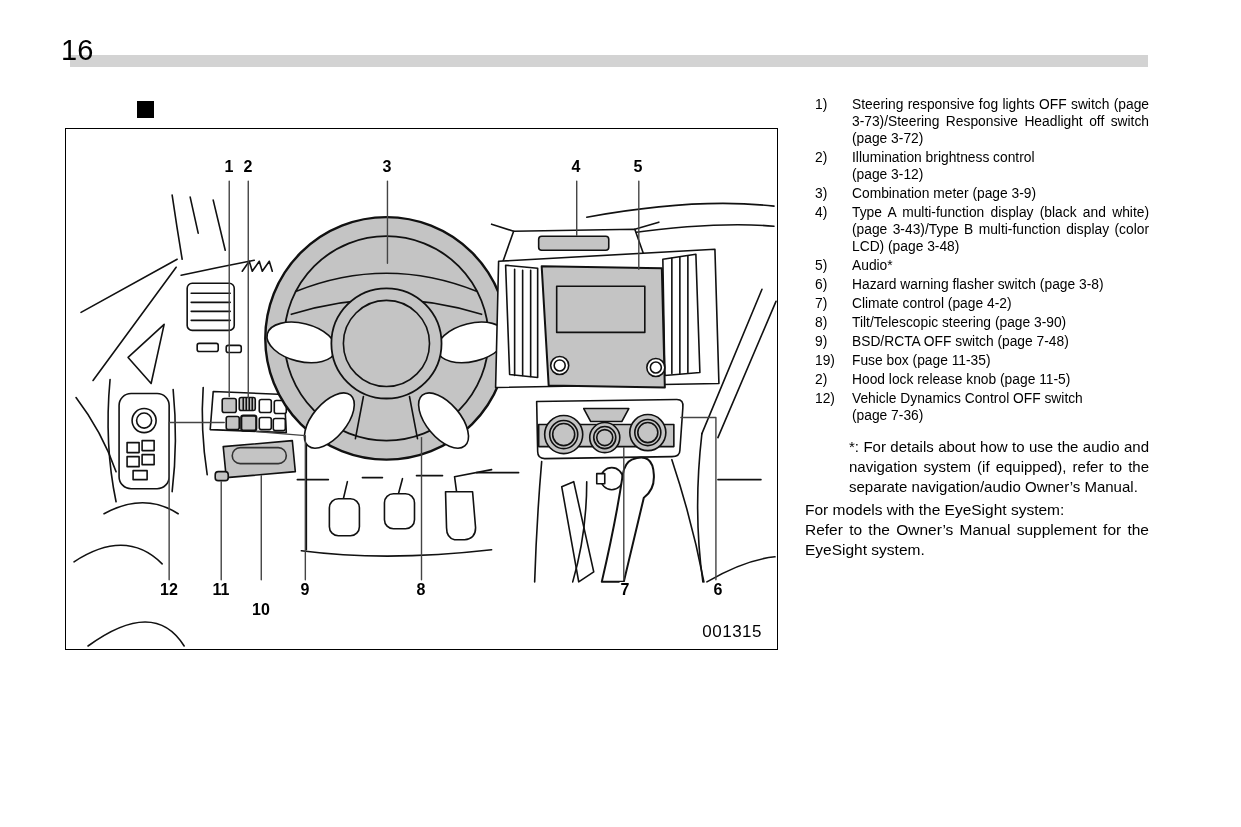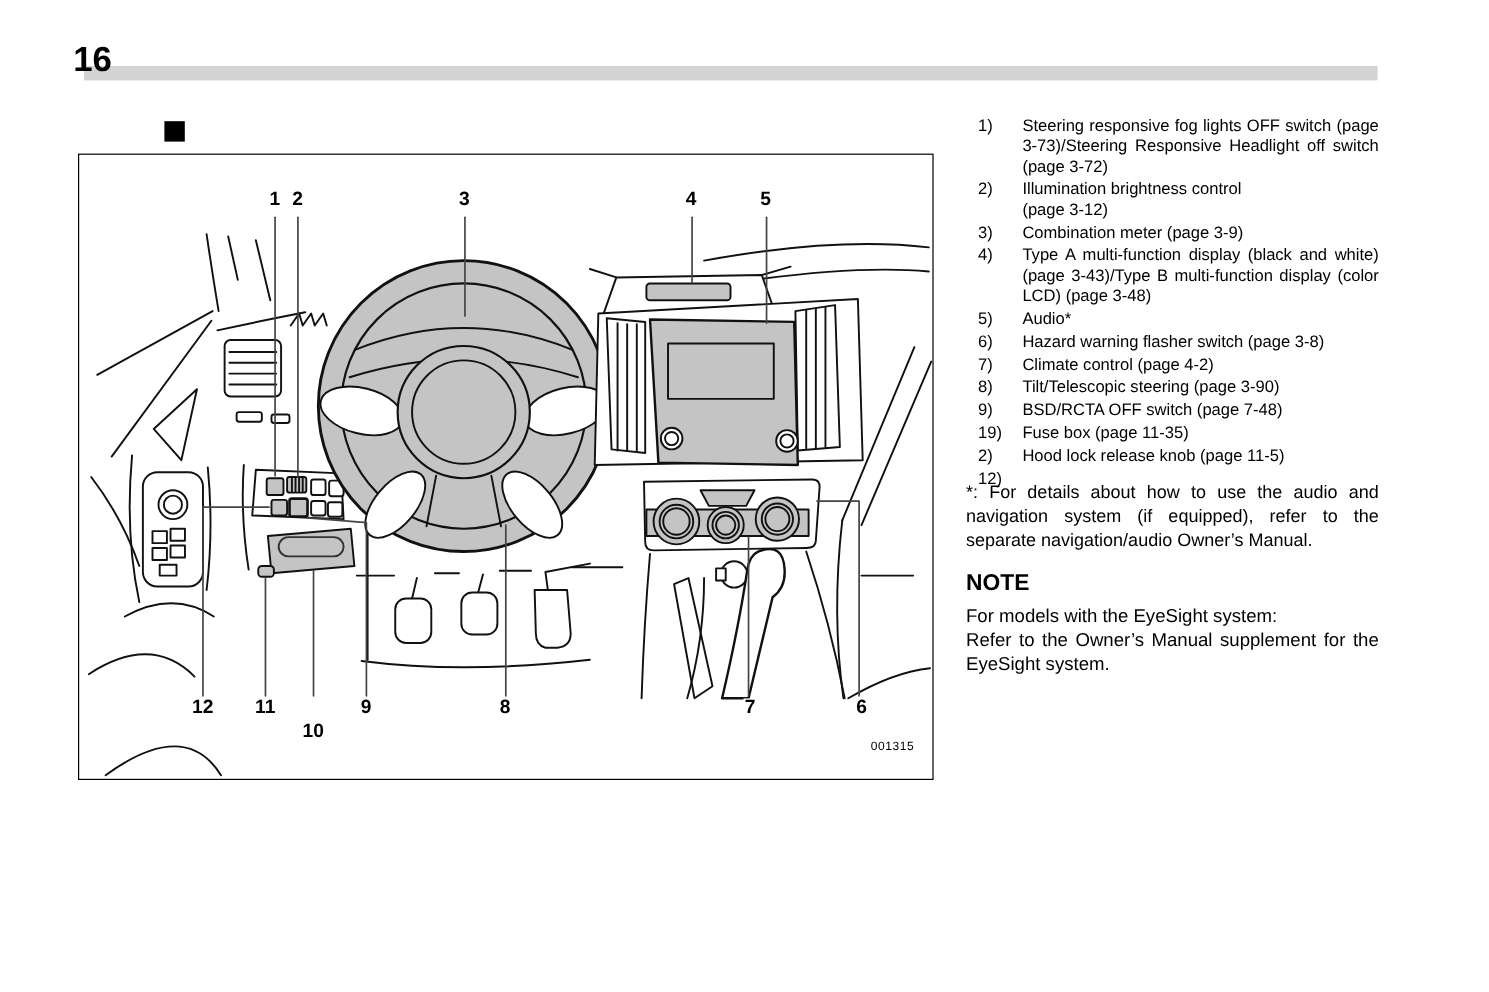--- a/index.html
+++ b/index.html
@@ -1,47 +1,47 @@
 <!DOCTYPE html>
 <html><head>
 <meta charset="utf-8">
 <style>
   html,body{margin:0;padding:0;background:#fff;}
   body{
     width:1241px;height:827px;position:relative;overflow:hidden;
     font-family:"Liberation Sans", sans-serif;color:#000;
   }
   .page-num{
-    position:absolute;left:61px;top:36px;font-size:29px;font-weight:bold;
+    position:absolute;left:61px;top:36px;font-size:29px;font-weight:normal;
     letter-spacing:0px;z-index:2;line-height:1;
   }
   .top-bar{position:absolute;left:70px;top:55px;width:1078px;height:12px;background:#d3d3d3;z-index:1;}
   .section-heading{
     position:absolute;left:65px;top:101px;display:flex;align-items:center;gap:11px;
     font-size:20px;font-weight:bold;line-height:1;flex-direction:column;
   }
   .section-heading .sq{width:17px;height:17px;background:#000;flex:0 0 auto;}
   .figure{
     position:absolute;left:65px;top:128px;width:713px;height:522px;
     border:1.5px solid #000;box-sizing:border-box;background:#fff;
   }
   .figure svg{position:absolute;left:0;top:0;width:100%;height:100%;}
   .callout{
     position:absolute;transform:translateX(-50%);font-size:16px;font-weight:bold;
     line-height:1;z-index:3;background:#fff;padding:0 1px;
   }
-  .fig-code{position:absolute;right:15px;bottom:21px;font-size:10px;letter-spacing:.5px;}
+  .fig-code{position:absolute;right:15px;bottom:7px;font-size:17px;letter-spacing:.5px;}
   .right-col{position:absolute;left:805px;top:96px;width:344px;}
   .legend{list-style:none;margin:0;padding:0;font-size:13.8px;line-height:17px;}
   .legend li{
     position:relative;padding-left:47px;margin:0 0 2px 0;
     text-align:justify;text-justify:inter-word;white-space:pre-line;
   }
   .legend .num{position:absolute;left:10px;top:0;}
-  .footnote{margin-top:13px;font-size:15px;line-height:20px;text-align:justify;}
+  .footnote{margin-top:13px;font-size:15px;line-height:20px;text-align:justify;margin-left:44px;}
   .note-heading{margin-top:13px;font-size:19px;font-weight:bold;line-height:1.4;}
   .note-body{
     margin-top:3px;font-size:15.5px;line-height:20px;font-weight:normal;
     text-align:justify;white-space:pre-line;
   }
 </style>
 </head>
 <body>
 
 <div class="page-num">16</div>
@@ -232,21 +232,21 @@
 (page 3-12)</span></li>
     <li><span class="num">3)</span><span>Combination meter (page 3-9)</span></li>
     <li><span class="num">4)</span><span>Type A multi-function display (black and white) (page 3-43)/Type B multi-function display (color LCD) (page 3-48)</span></li>
     <li><span class="num">5)</span><span>Audio*</span></li>
     <li><span class="num">6)</span><span>Hazard warning flasher switch (page 3-8)</span></li>
     <li><span class="num">7)</span><span>Climate control (page 4-2)</span></li>
     <li><span class="num">8)</span><span>Tilt/Telescopic steering (page 3-90)</span></li>
     <li><span class="num">9)</span><span>BSD/RCTA OFF switch (page 7-48)</span></li>
     <li><span class="num">19)</span><span>Fuse box (page 11-35)</span></li>
     <li><span class="num">2)</span><span>Hood lock release knob (page 11-5)</span></li>
-    <li><span class="num">12)</span></li>
+    <li><span class="num">12)</span><span>Vehicle Dynamics Control OFF switch
+(page 7-36)</span></li>
   </ul>
 
   <div class="footnote">*: For details about how to use the audio and navigation system (if equipped), refer to the separate navigation/audio Owner’s Manual.</div>
 
-  <div class="note-heading">NOTE</div>
   <div class="note-body">For models with the EyeSight system:
 Refer to the Owner’s Manual supplement for the EyeSight system.</div>
 </div>
 
 </body></html>

